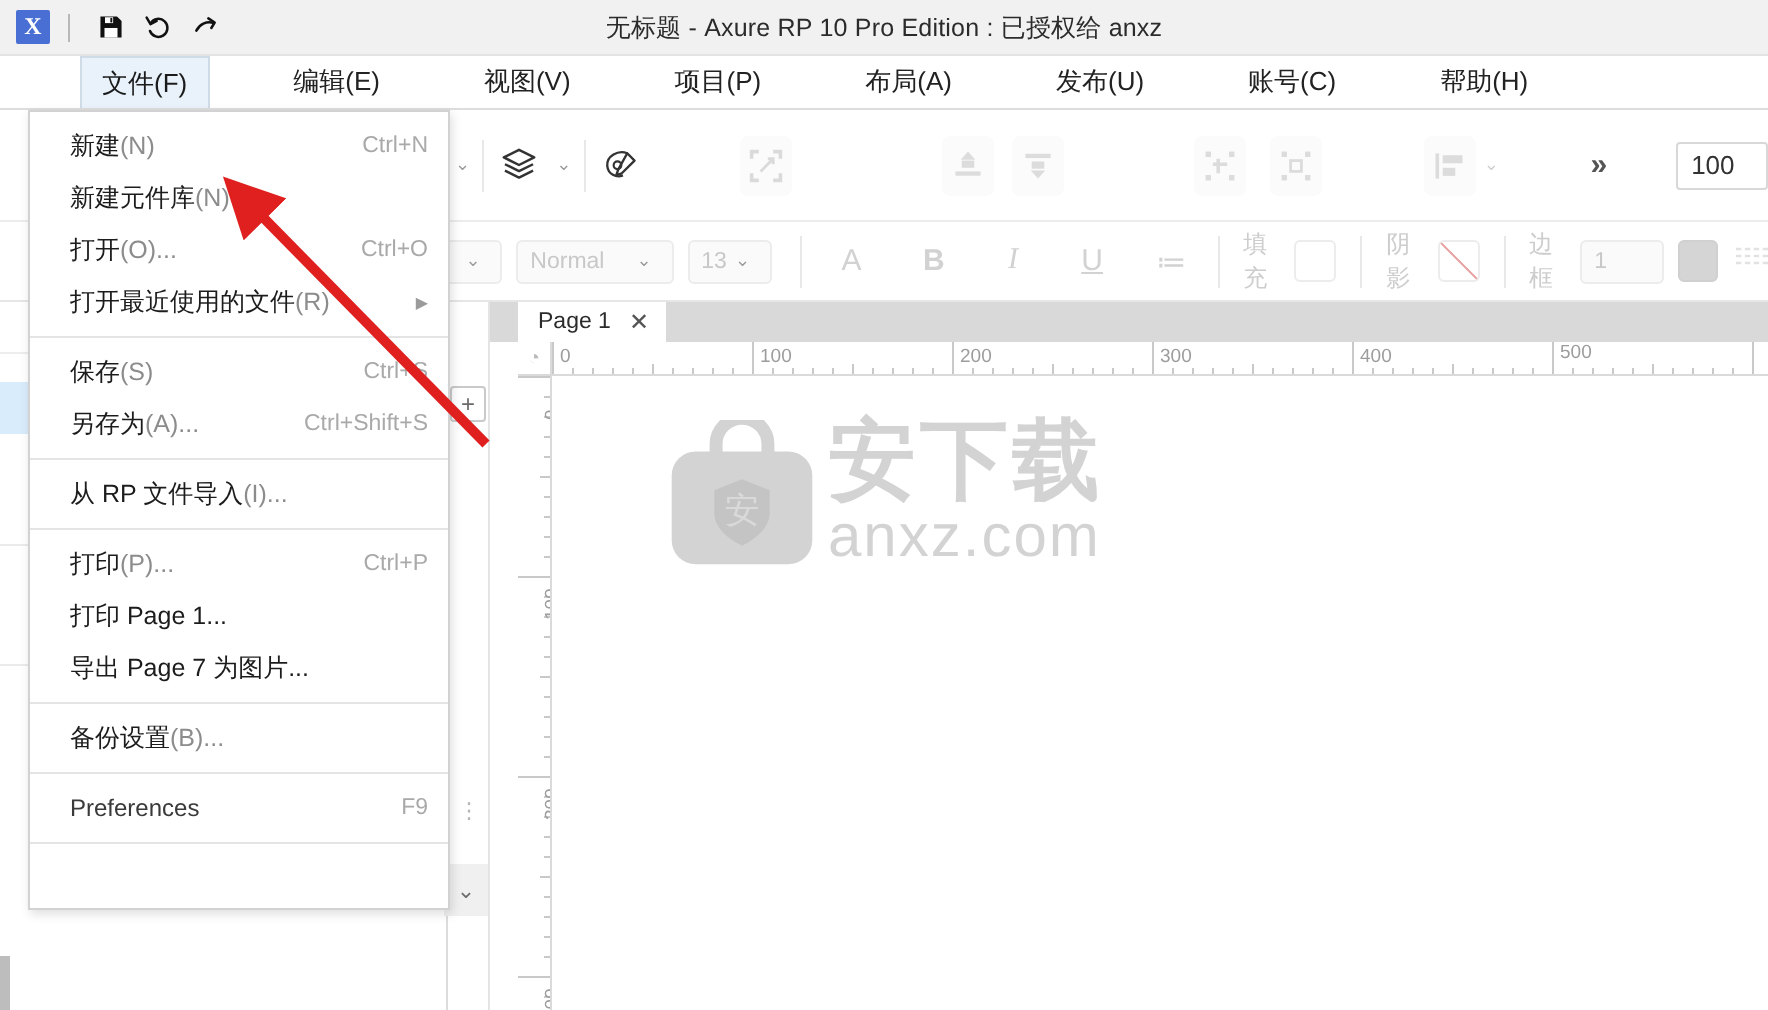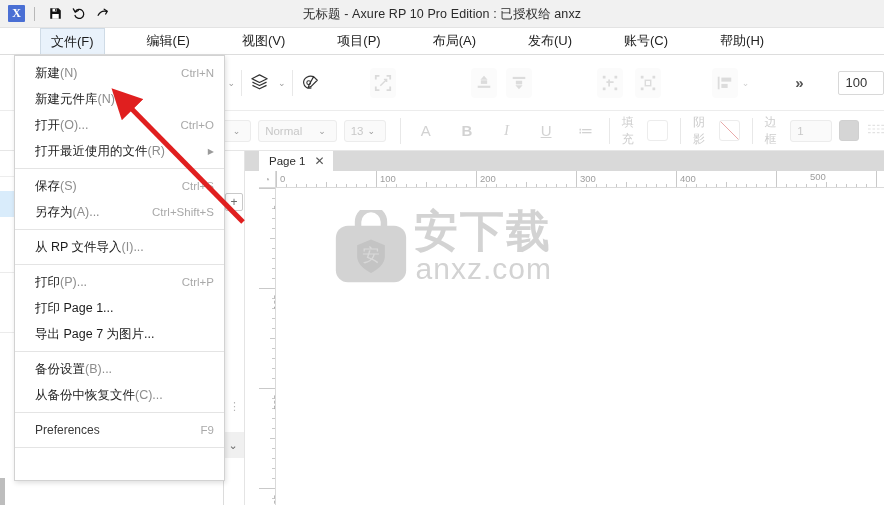--- a/index.html
+++ b/index.html
@@ -181,21 +181,21 @@
   }
   .zeroicon { color: #bbb; font-size: 10px; }
 
   
   .canvas {
     position: absolute; left: 276px; top: 188px; width: 608px; height: 317px;
     background: #fff;
   }
   .watermark {
     position: absolute; left: 58px; top: 22px;
-    display: flex; align-items: center; gap: 6px; opacity: 1; text-align: right;
+    display: flex; align-items: center; gap: 6px; opacity: 1;
   }
   .wm-bag { width: 74px; height: 74px; }
   .wm-text { display: flex; flex-direction: column; }
   .wm-cn {
     font-size: 44px; color: #d3d3d3; letter-spacing: 2px;
     font-weight: bold; line-height: 0.95;
     font-family: "DejaVu Sans", sans-serif;
   }
   .wm-en {
     font-size: 30px; color: #d3d3d3; letter-spacing: 1px;
@@ -503,21 +503,21 @@
       <div class="rtick" style="left: 560px; width: 1px; top: 13px; height: 4px;"></div>
       <div class="rtick" style="left: 570px; width: 1px; top: 13px; height: 4px;"></div>
       <div class="rtick" style="left: 580px; width: 1px; top: 13px; height: 4px;"></div>
       <div class="rtick" style="left: 590px; width: 1px; top: 13px; height: 4px;"></div>
       <div class="rtick" style="left: 600px; width: 1px; top: 0px; height: 17px;"></div>
       <div class="rlbl" style="left: 4px; top: 2px;">0</div>
       <div class="rlbl" style="left: 104px; top: 2px;">100</div>
       <div class="rlbl" style="left: 204px; top: 2px;">200</div>
       <div class="rlbl" style="left: 304px; top: 2px;">300</div>
       <div class="rlbl" style="left: 404px; top: 2px;">400</div>
-      <div class="rlbl" style="left: 504px; top: 0; margin-left: 30px;">500</div>
+      <div class="rlbl" style="left: 504px; top: 0;">500</div>
     </div>
   <div class="ruler-v" id="rulerV">
       <div class="rtick" style="top: 0px; height: 1px; left: 0px; width: 17px;"></div>
       <div class="rtick" style="top: 10px; height: 1px; left: 13px; width: 4px;"></div>
       <div class="rtick" style="top: 20px; height: 1px; left: 13px; width: 4px;"></div>
       <div class="rtick" style="top: 30px; height: 1px; left: 13px; width: 4px;"></div>
       <div class="rtick" style="top: 40px; height: 1px; left: 13px; width: 4px;"></div>
       <div class="rtick" style="top: 50px; height: 1px; left: 11px; width: 6px;"></div>
       <div class="rtick" style="top: 60px; height: 1px; left: 13px; width: 4px;"></div>
       <div class="rtick" style="top: 70px; height: 1px; left: 13px; width: 4px;"></div>
@@ -603,23 +603,20 @@
       <div class="mrow">
         <span class="mlabel">打印 Page 1...</span>
       </div>
       <div class="mrow">
         <span class="mlabel">导出 Page 7 为图片...</span>
       </div>
       <div class="msep"></div>
       <div class="mrow">
         <span class="mlabel">备份设置<span class="k">(B)...</span></span>
       </div>
-      <div class="mrow">
-        <span class="mlabel">从备份中恢复文件<span class="k">(C)...</span></span>
-      </div>
       <div class="msep"></div>
       <div class="mrow latin">
         <span class="mlabel">Preferences</span>
         <span class="macc">F9</span>
       </div>
       <div class="msep"></div>
       <div class="mrow"></div>
     </div>
 
   <svg class="arrow-svg">

